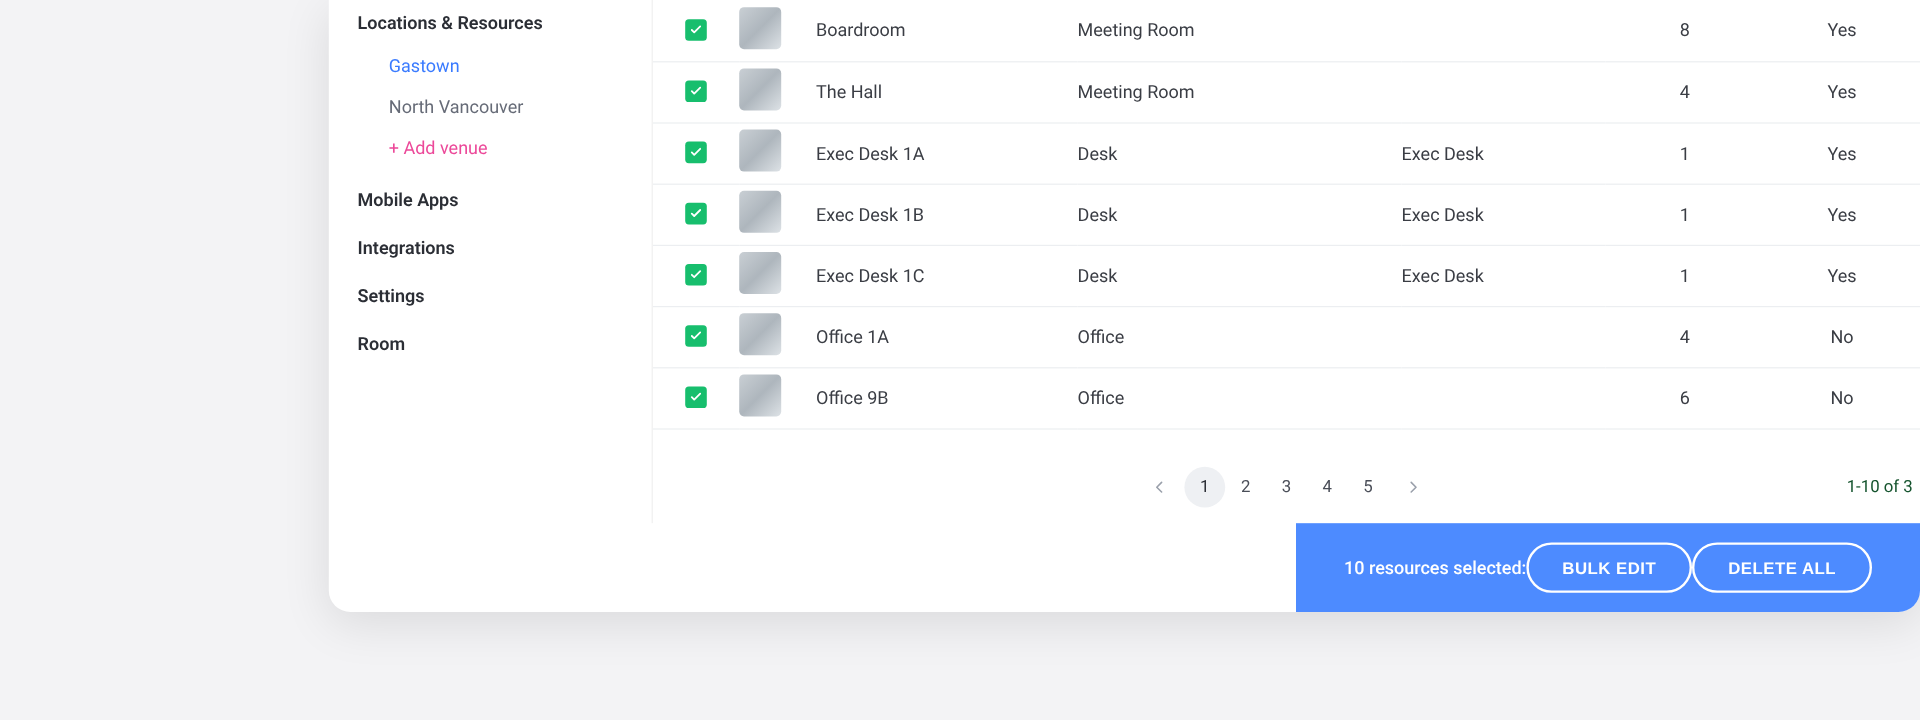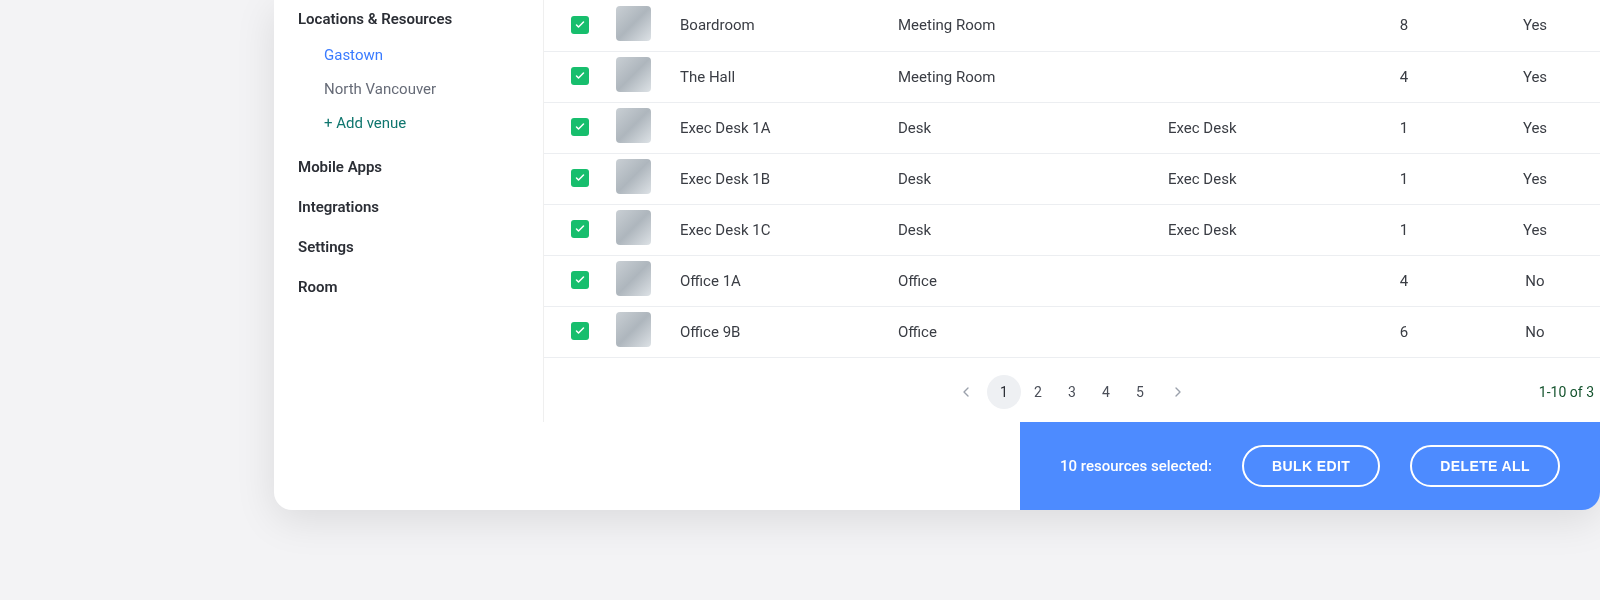--- a/index.html
+++ b/index.html
@@ -46,21 +46,21 @@
       cursor: default;
     }
     .sidebar .nav-sub {
       padding: 8px 0 8px 26px;
       color: #666b77;
       cursor: pointer;
     }
     .sidebar .nav-sub.active { color: #3a7bff; }
     .sidebar .nav-add {
       padding: 8px 0 8px 26px;
-      color: #0f766e;
+      color: #ec4899;
       cursor: pointer;
     }
     .sidebar .nav-item {
       font-weight: 600;
       color: #2b2e35;
       padding: 18px 0 4px 0;
       cursor: pointer;
     }
 
     .main { flex: 1; display: flex; flex-direction: column; min-width: 0; }
@@ -125,25 +125,24 @@
     .page-right {
       position: absolute;
       right: 6px;
       font-size: 14px;
       color: #14532d;
     }
 
     .selection-bar {
       background: #4d8bff;
       color: #fff;
-      height: 88px;
+      height: 74px;
       display: flex;
       align-items: center;
       padding: 0 40px;
-      gap: 30px;
     }
     .selection-bar .label { font-size: 15px; font-weight: 500; }
     .selection-btn {
       border: 2px solid #fff;
       border-radius: 24px;
       padding: 11px 28px;
       background: transparent;
       color: #fff;
       font-size: 14px;
       font-weight: 700;

